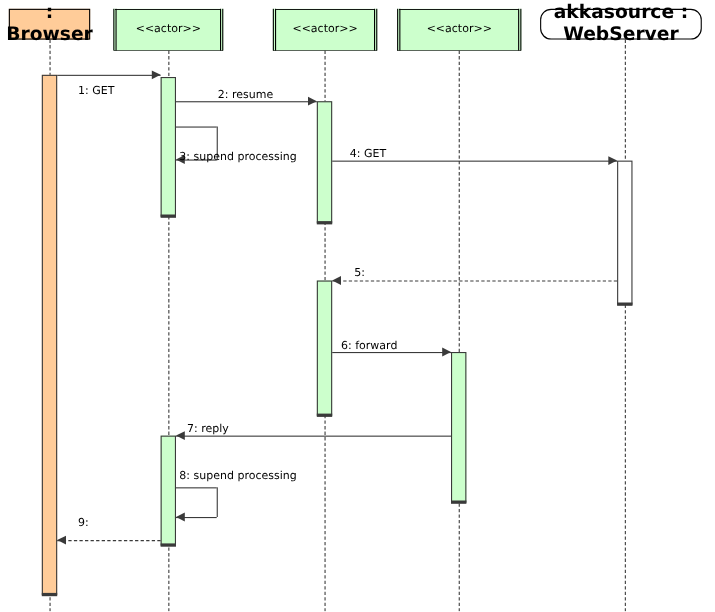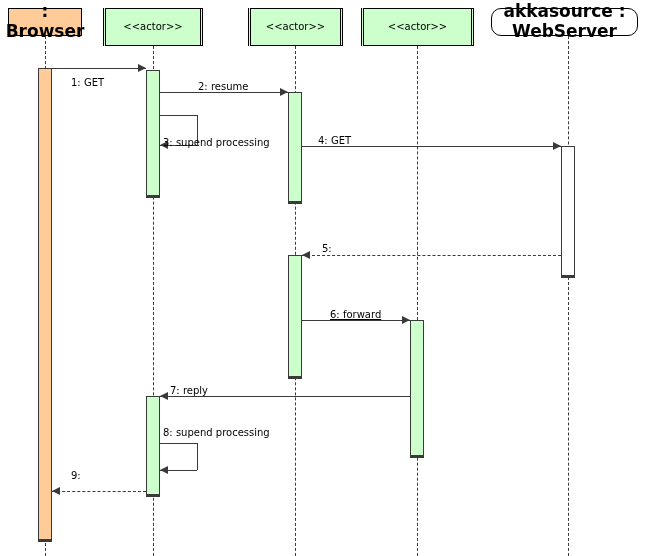--- a/index.html
+++ b/index.html
@@ -155,21 +155,21 @@
     <div class="arrowhead left" style="left: 160px; top: 141px;"></div>
     <div class="msg-label" style="left: 163px; top: 104px; margin-top: 33px;">3: supend processing</div>
     <div class="msg-line" style="left: 302px; top: 146px; width: 259px;"></div>
     <div class="arrowhead right" style="left: 553px; top: 142px;"></div>
     <div class="msg-label" style="left: 318px; top: 135px; text-align: center;">4: GET</div>
     <div class="msg-line dashed" style="left: 302px; top: 255px; width: 259px;"></div>
     <div class="arrowhead left" style="left: 302px; top: 251px;"></div>
     <div class="msg-label" style="left: 322px; top: 243px;">5:</div>
     <div class="msg-line" style="left: 302px; top: 320px; width: 108px;"></div>
     <div class="arrowhead right" style="left: 402px; top: 316px;"></div>
-    <div class="msg-label" style="left: 330px; top: 309px; text-decoration: underline;">6: forward</div>
+    <div class="msg-label" style="left: 310px; top: 309px;">6: forward</div>
     <div class="msg-line" style="left: 160px; top: 396px; width: 250px;"></div>
     <div class="arrowhead left" style="left: 160px; top: 392px;"></div>
     <div class="msg-label" style="left: 170px; top: 385px;">7: reply</div>
     <div class="msg-line" style="left: 160px; top: 443px; width: 37px;"></div>
     <div class="msg-vline" style="left: 197px; top: 443px; height: 27px;"></div>
     <div class="msg-line" style="left: 160px; top: 470px; width: 37px;"></div>
     <div class="arrowhead left" style="left: 160px; top: 466px;"></div>
     <div class="msg-label" style="left: 163px; top: 427px;">8: supend processing</div>
     <div class="msg-line dashed" style="left: 52px; top: 491px; width: 94px;"></div>
     <div class="arrowhead left" style="left: 52px; top: 487px;"></div>

